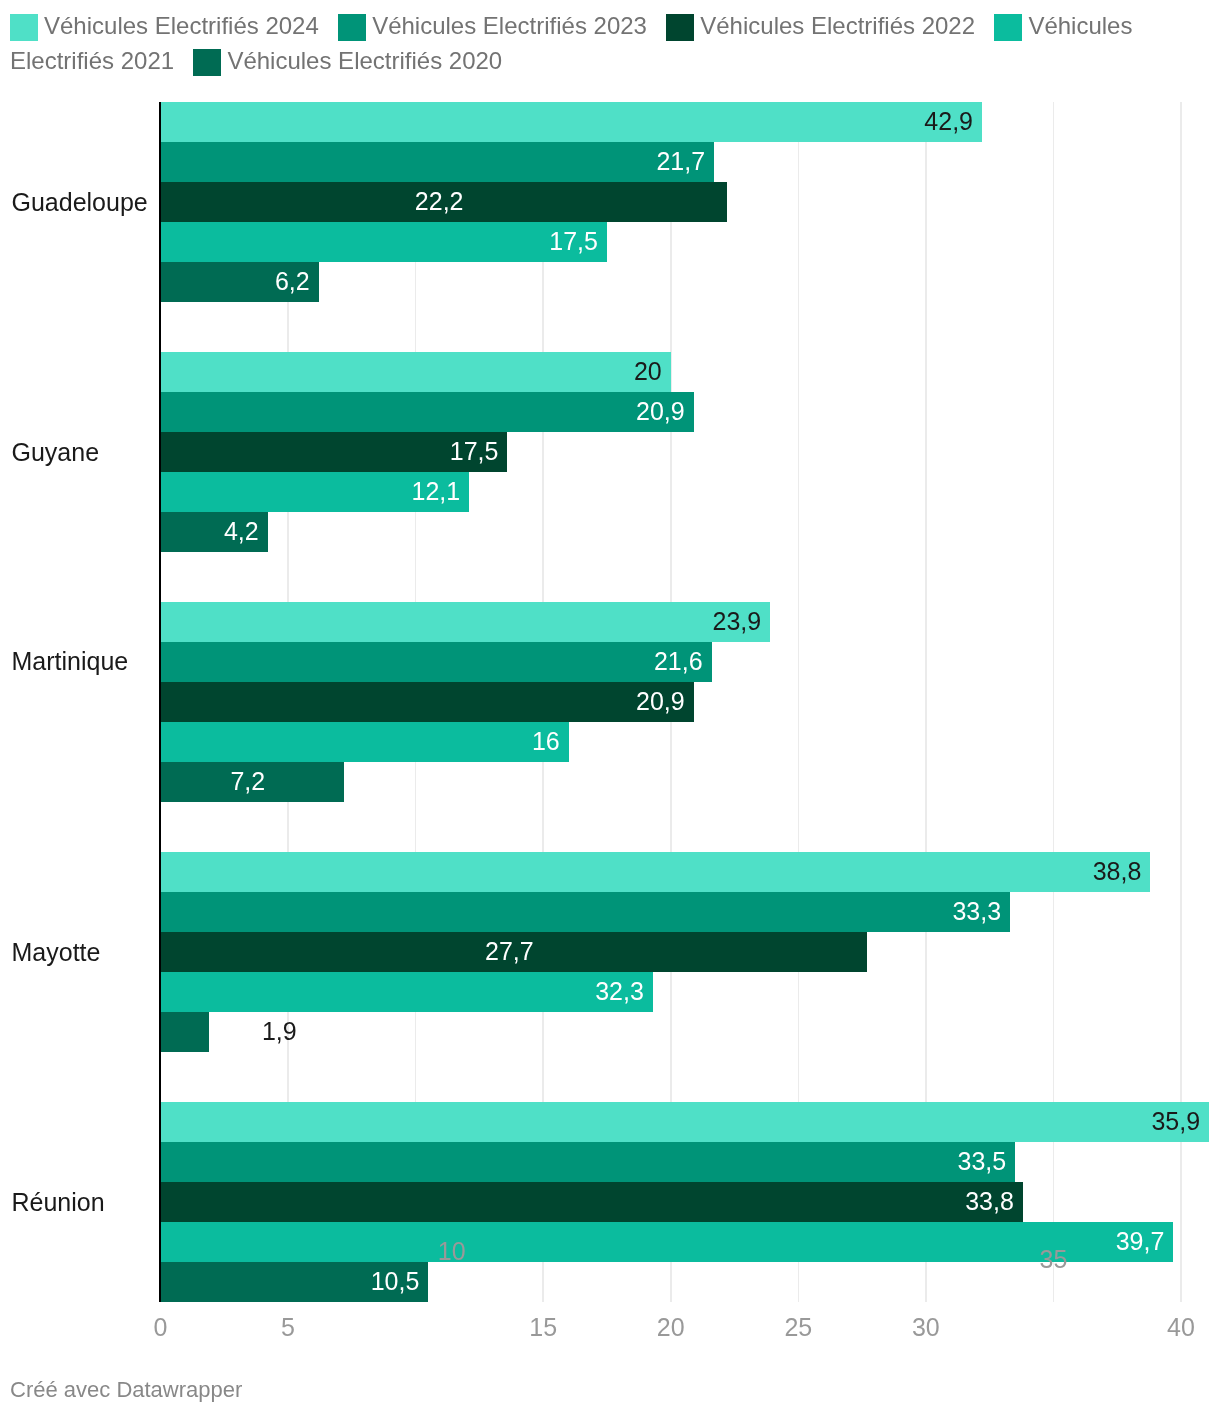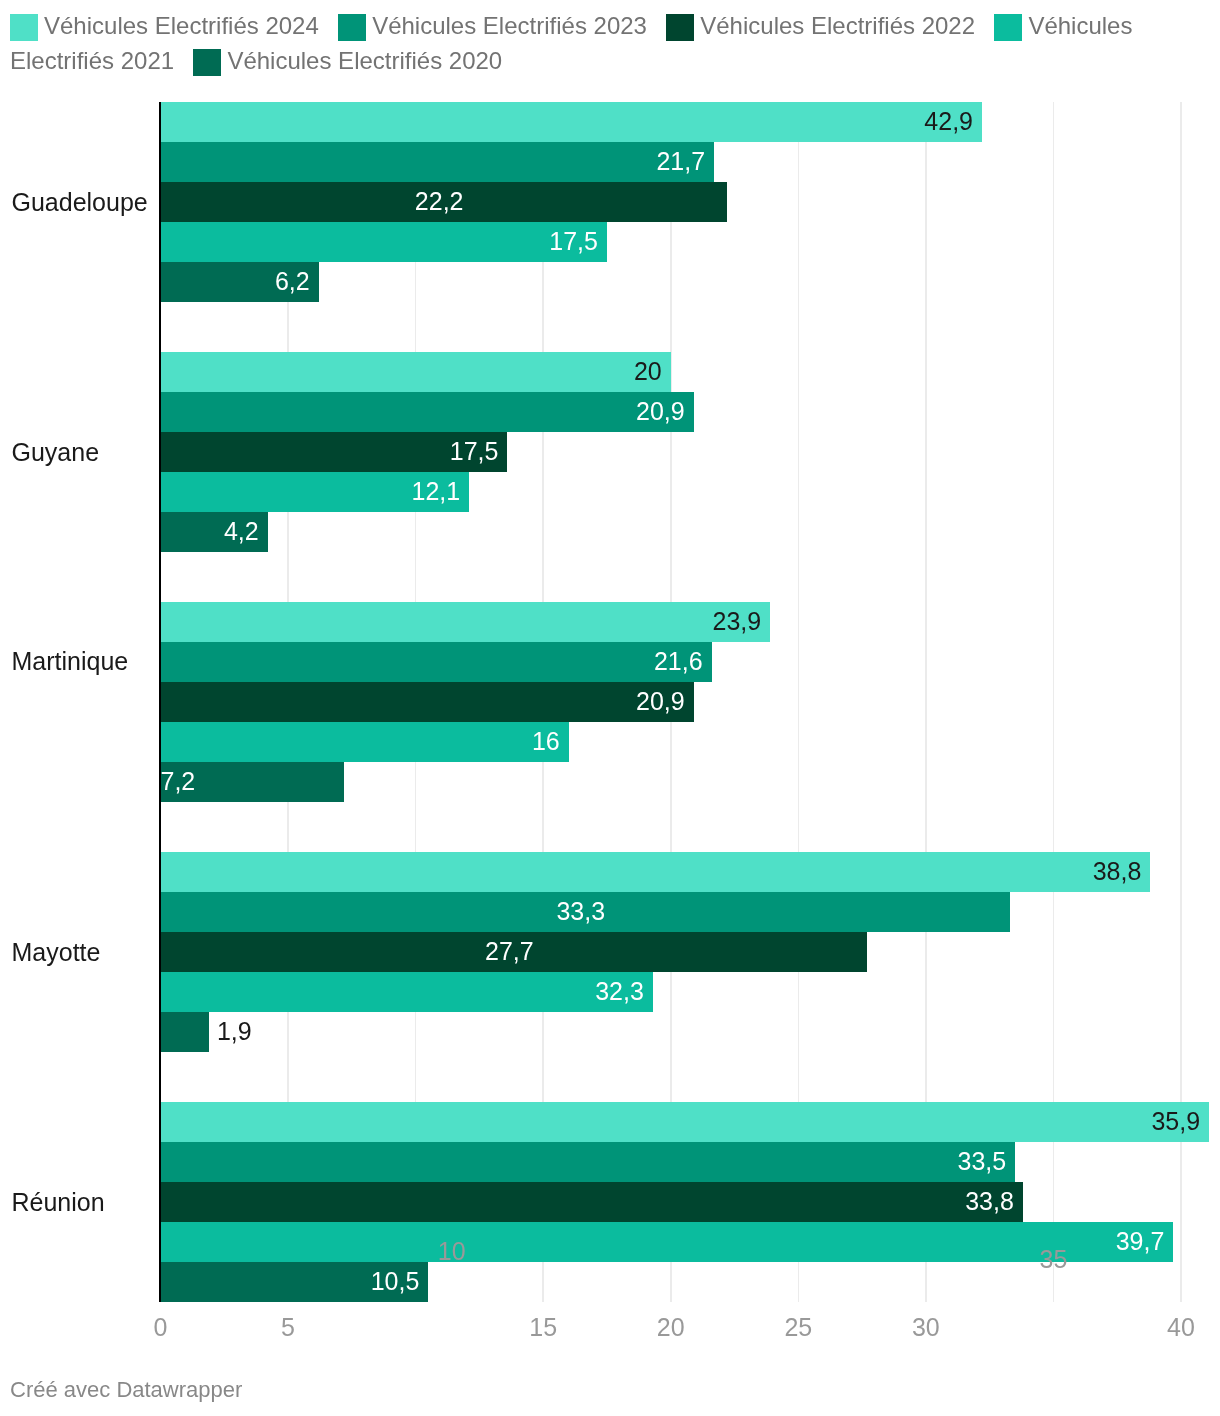--- a/index.html
+++ b/index.html
@@ -24,21 +24,21 @@
   .lg-tx{color:#737373;}
 
   
   #plot{position:absolute;left:0;top:0;width:1220px;height:1416px;}
   .gridline{position:absolute;width:1.5px;background:#ebebeb;}
   .axisline{position:absolute;width:2.6px;background:#000000;}
   .bar{position:absolute;height:40px;}
   .blabel{position:absolute;height:40px;line-height:40px;font-size:25px;white-space:nowrap;}
   .blabel.inside{color:#ffffff;}
   .blabel.insd-dark{color:#1a1a1a;}
-  .blabel.outside{color:#1a1a1a;}
+  .blabel.outside{color:#1a1a1a;margin-left:45px;}
   .catlabel{position:absolute;left:11.5px;font-size:25px;line-height:1;color:#1a1a1a;white-space:nowrap;}
   .ticklabel{position:absolute;font-size:25px;color:#999999;text-align:center;white-space:nowrap;}
 
   
   #footer{position:absolute;left:10px;top:1376px;font-size:22px;line-height:28px;color:#888888;}
 </style>
 </head>
 <body>
 
 <div id="root">
@@ -81,28 +81,28 @@
       <div>
         <div class="bar" style="left: 160.5px; top: 601.9px; width: 609.749px; background: rgb(79, 224, 199);"></div>
         <div class="blabel insd-dark" style="top: 601.3px; left: 160.5px; width: 600.749px; text-align: right;">23,9</div>
         <div class="bar" style="left: 160.5px; top: 641.9px; width: 551.07px; background: rgb(0, 148, 120);"></div>
         <div class="blabel inside" style="top: 641.3px; left: 160.5px; width: 542.07px; text-align: right;">21,6</div>
         <div class="bar" style="left: 160.5px; top: 681.9px; width: 533.211px; background: rgb(0, 69, 47);"></div>
         <div class="blabel inside" style="top: 681.3px; left: 160.5px; width: 524.211px; text-align: right;">20,9</div>
         <div class="bar" style="left: 160.5px; top: 721.9px; width: 408.2px; background: rgb(11, 188, 158);"></div>
         <div class="blabel inside" style="top: 721.3px; left: 160.5px; width: 399.2px; text-align: right;">16</div>
         <div class="bar" style="left: 160.5px; top: 761.9px; width: 183.69px; background: rgb(0, 107, 83);"></div>
-        <div class="blabel inside" style="top: 761.3px; left: 160.5px; width: 174.69px; text-align: left;">7,2</div>
+        <div class="blabel inside" style="top: 761.3px; left: 160.5px; width: 174.69px; text-align: center;">7,2</div>
         <div class="catlabel" style="top: 649px;">Martinique</div>
       </div>
       <div>
         <div class="bar" style="left: 160.5px; top: 851.9px; width: 989.885px; background: rgb(79, 224, 199);"></div>
         <div class="blabel insd-dark" style="top: 851.3px; left: 160.5px; width: 980.885px; text-align: right;">38,8</div>
         <div class="bar" style="left: 160.5px; top: 891.9px; width: 849.566px; background: rgb(0, 148, 120);"></div>
-        <div class="blabel inside" style="top: 891.3px; left: 160.5px; width: 840.566px; text-align: center;">33,3</div>
+        <div class="blabel inside" style="top: 891.3px; left: 160.5px; width: 840.566px; text-align: right;">33,3</div>
         <div class="bar" style="left: 160.5px; top: 931.9px; width: 706.696px; background: rgb(0, 69, 47);"></div>
         <div class="blabel inside" style="top: 931.3px; left: 160.5px; width: 697.696px; text-align: center;">27,7</div>
         <div class="bar" style="left: 160.5px; top: 971.9px; width: 492.391px; background: rgb(11, 188, 158);"></div>
         <div class="blabel inside" style="top: 971.3px; left: 160.5px; width: 483.391px; text-align: right;">32,3</div>
         <div class="bar" style="left: 160.5px; top: 1011.9px; width: 48.4737px; background: rgb(0, 107, 83);"></div>
         <div class="blabel outside" style="top: 1011.3px; left: 216.974px;">1,9</div>
         <div class="catlabel" style="top: 939.9px;">Mayotte</div>
       </div>
       <div>
         <div class="bar" style="left: 160.5px; top: 1101.9px; width: 1048.56px; background: rgb(79, 224, 199);"></div>

